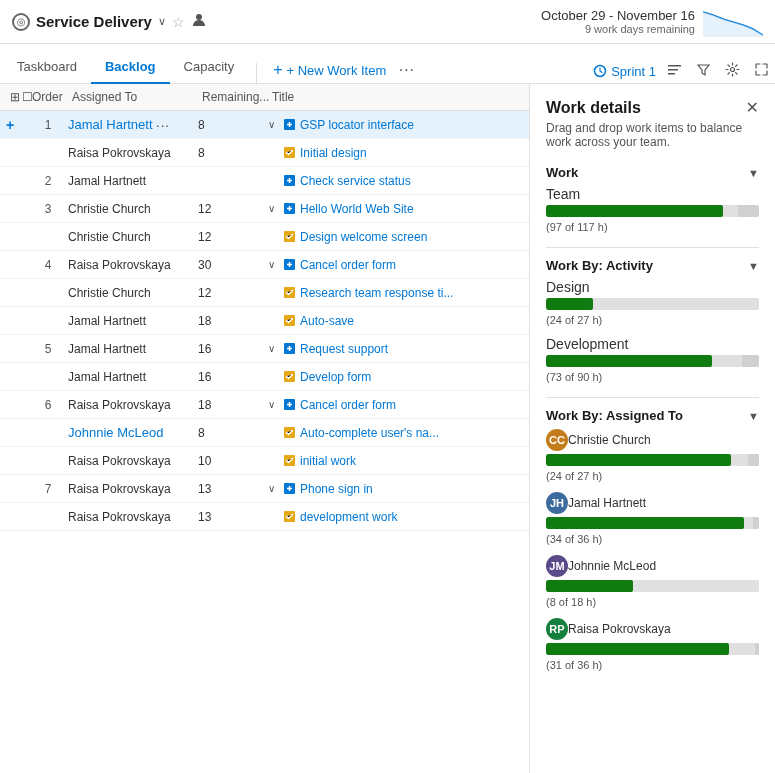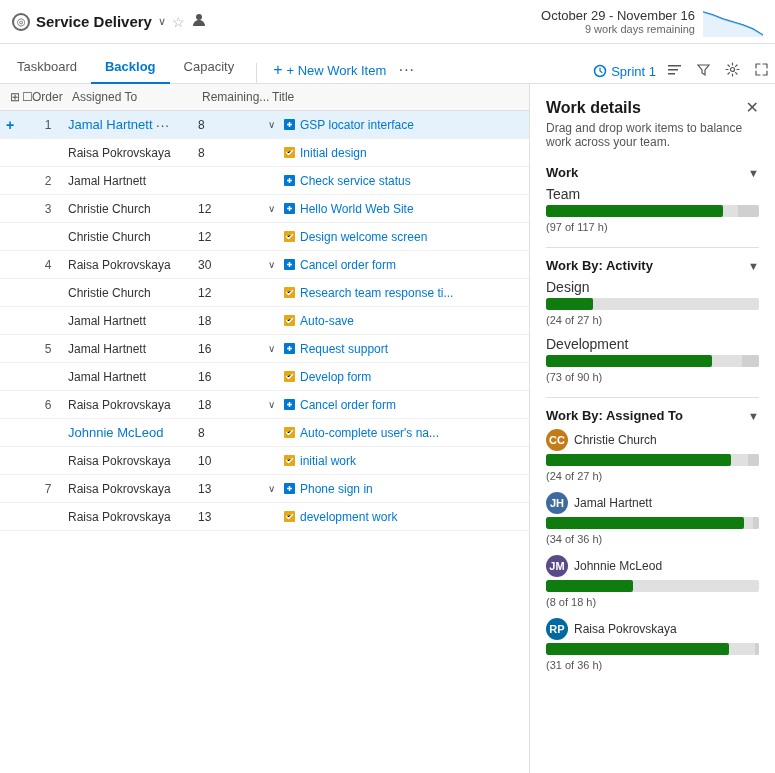--- a/index.html
+++ b/index.html
@@ -87,26 +87,26 @@
     .panel-subtitle { font-size: 12px; color: #555; margin-bottom: 16px; }
     .section { margin-bottom: 14px; }
     .section-header { display: flex; align-items: center; justify-content: space-between; margin-bottom: 6px; }
     .section-title { font-size: 13px; font-weight: 600; color: #1a1a1a; }
     .section-arrow { color: #555; font-size: 11px; cursor: pointer; }
     .subsection-label { font-size: 14px; color: #333; margin-bottom: 3px; }
     .bar-container { width: 100%; height: 12px; background: #e0e0e0; border-radius: 2px; margin-bottom: 4px; position: relative; overflow: hidden; }
     .bar-fill { height: 100%; background: #107c10; border-radius: 2px; }
     .bar-overflow { position: absolute; right: 0; top: 0; height: 100%; background: #d0d0d0; }
     .bar-label { font-size: 11px; color: #555; margin-bottom: 10px; }
-    .person-row { display: flex; align-items: center; gap: 6px; margin-bottom: 3px; }
+    .person-row { display: flex; align-items: center; margin-bottom: 3px; }
     .avatar { width: 22px; height: 22px; border-radius: 50%; display: flex; align-items: center; justify-content: center; font-size: 11px; font-weight: 600; color: #fff; flex-shrink: 0; }
     .avatar.cc { background: #c47c1a; }
     .avatar.jh { background: #3e6b9e; text-align: center; }
     .avatar.jm { background: #5b4a8a; }
-    .avatar.rp { background: #0369a1; }
+    .avatar.rp { background: #15803d; }
     .person-name { font-size: 12px; color: #333; }
     .divider { height: 1px; background: #e0e0e0; margin: 10px 0; }
 
     
     ::-webkit-scrollbar { width: 6px; height: 6px; }
     ::-webkit-scrollbar-thumb { background: #c0c0c0; border-radius: 3px; }
   </style>
 </head>
 <body>
 

